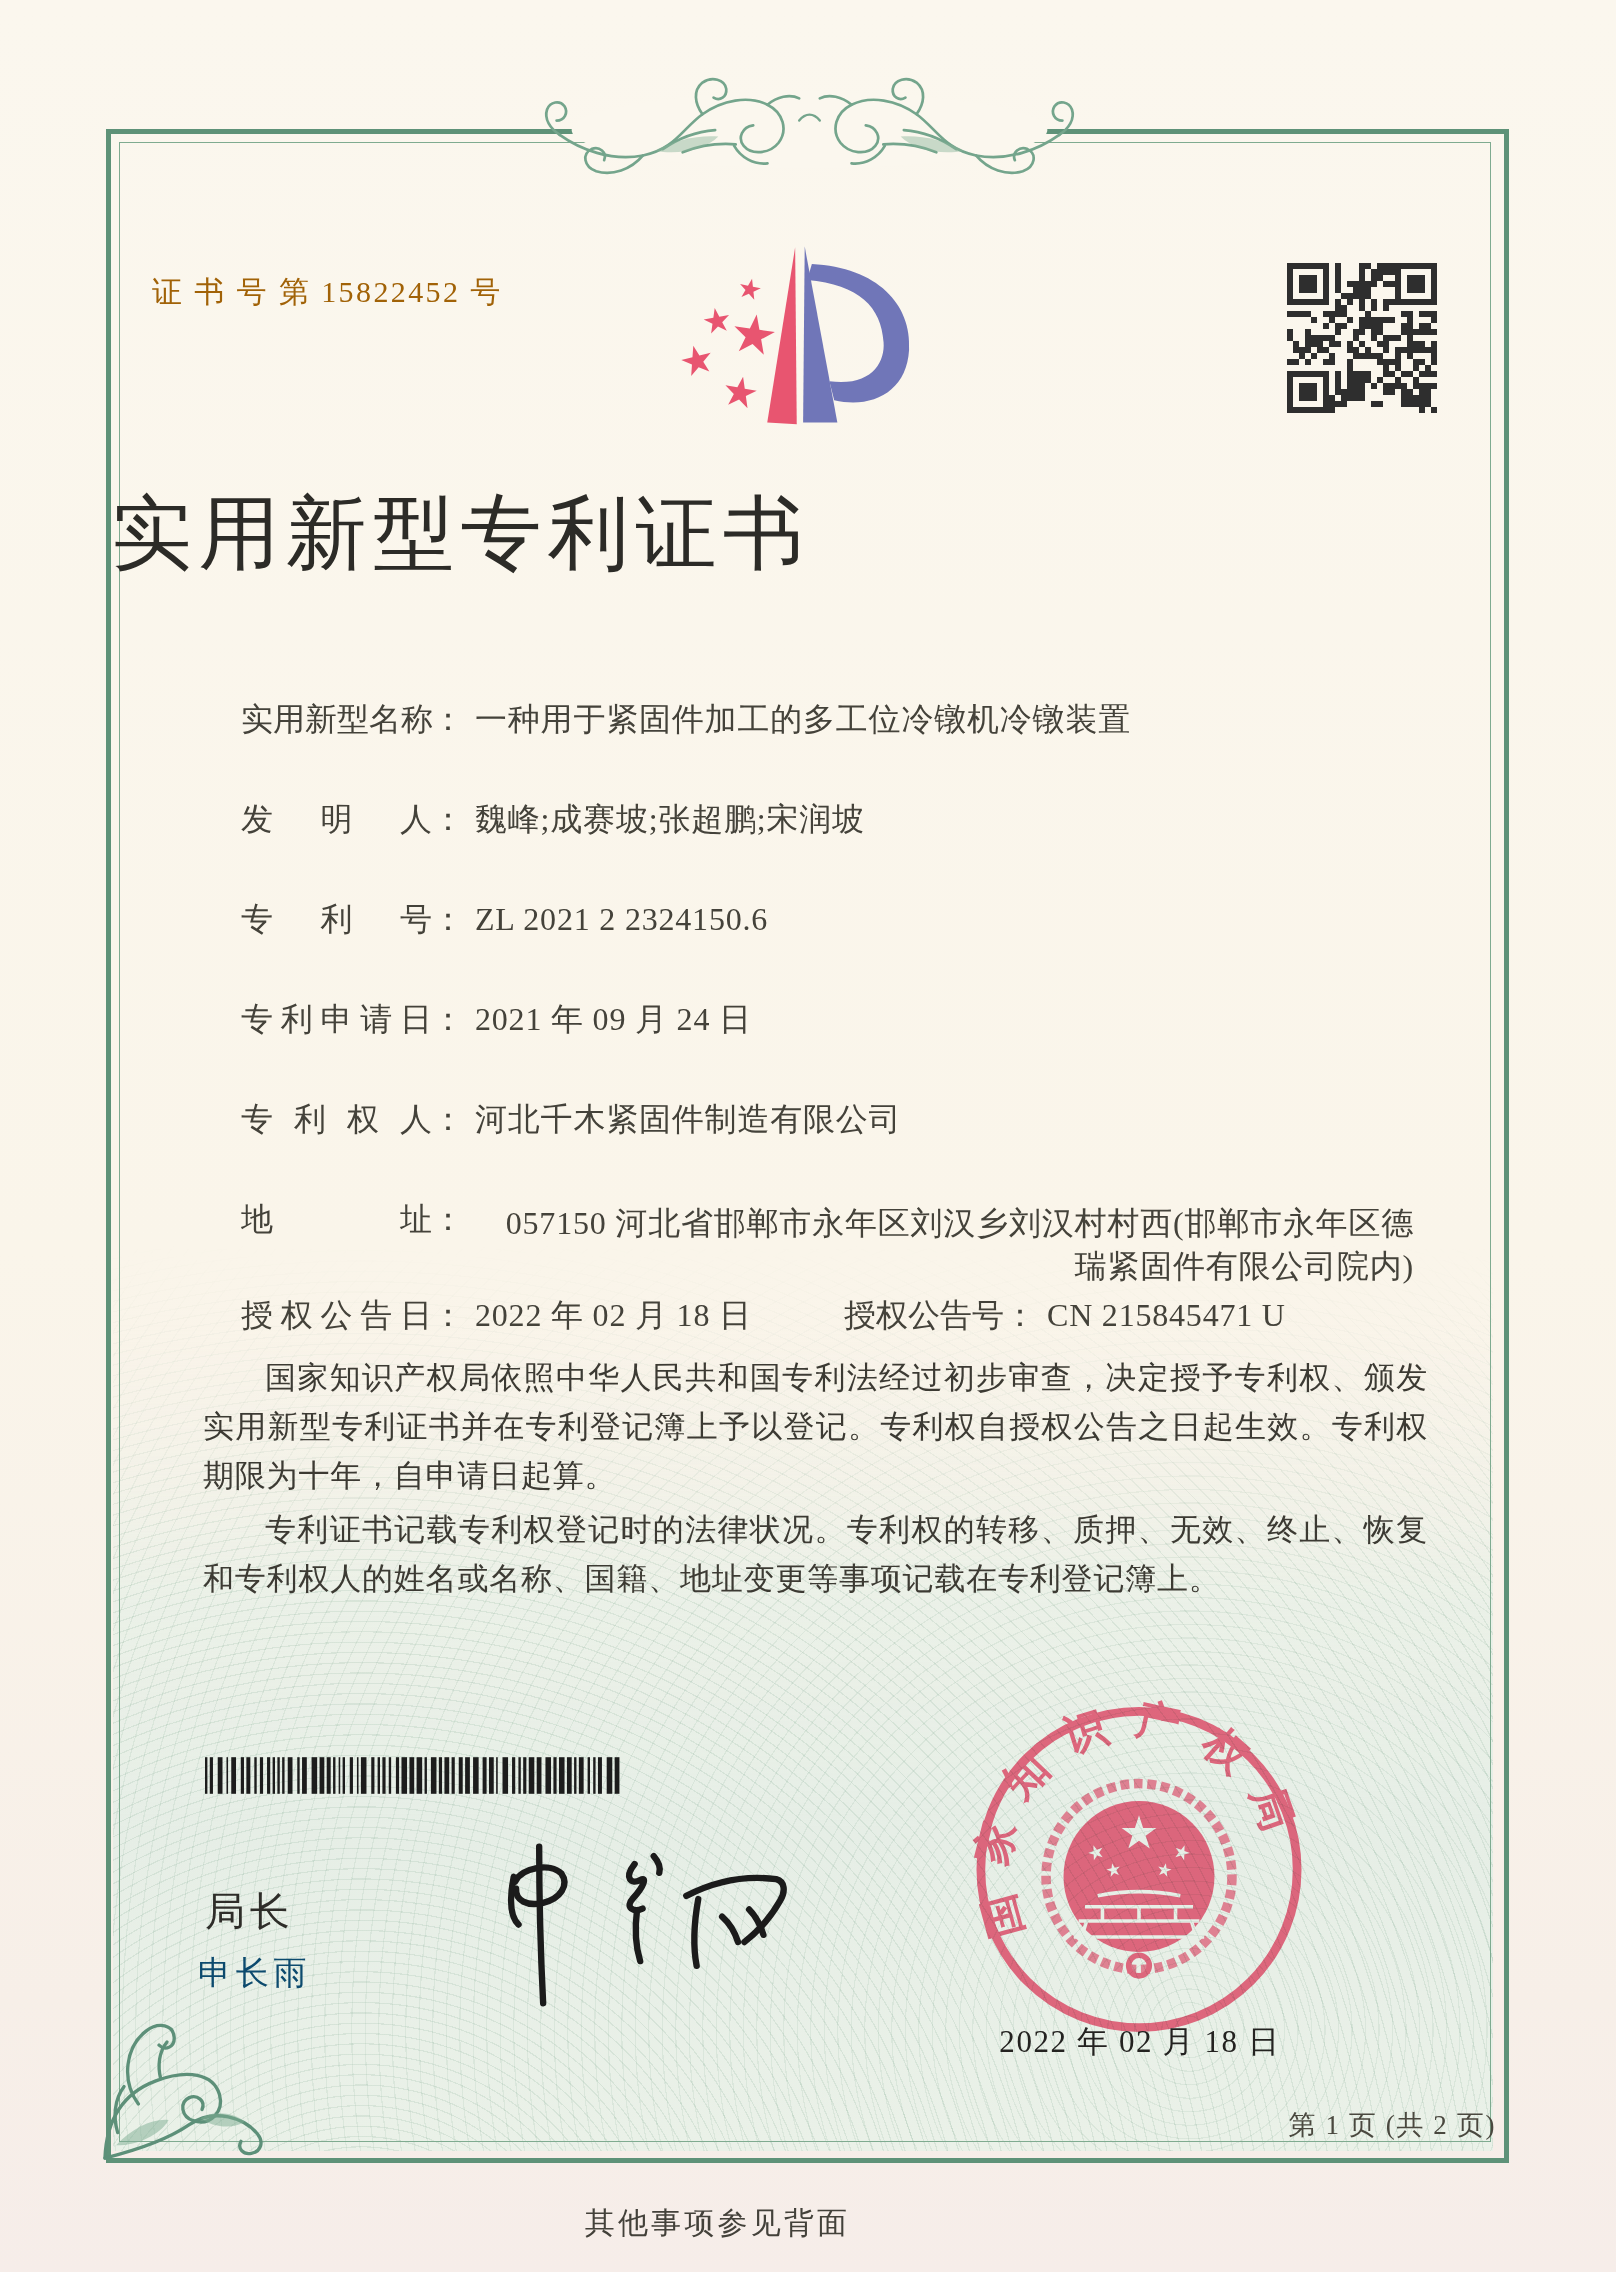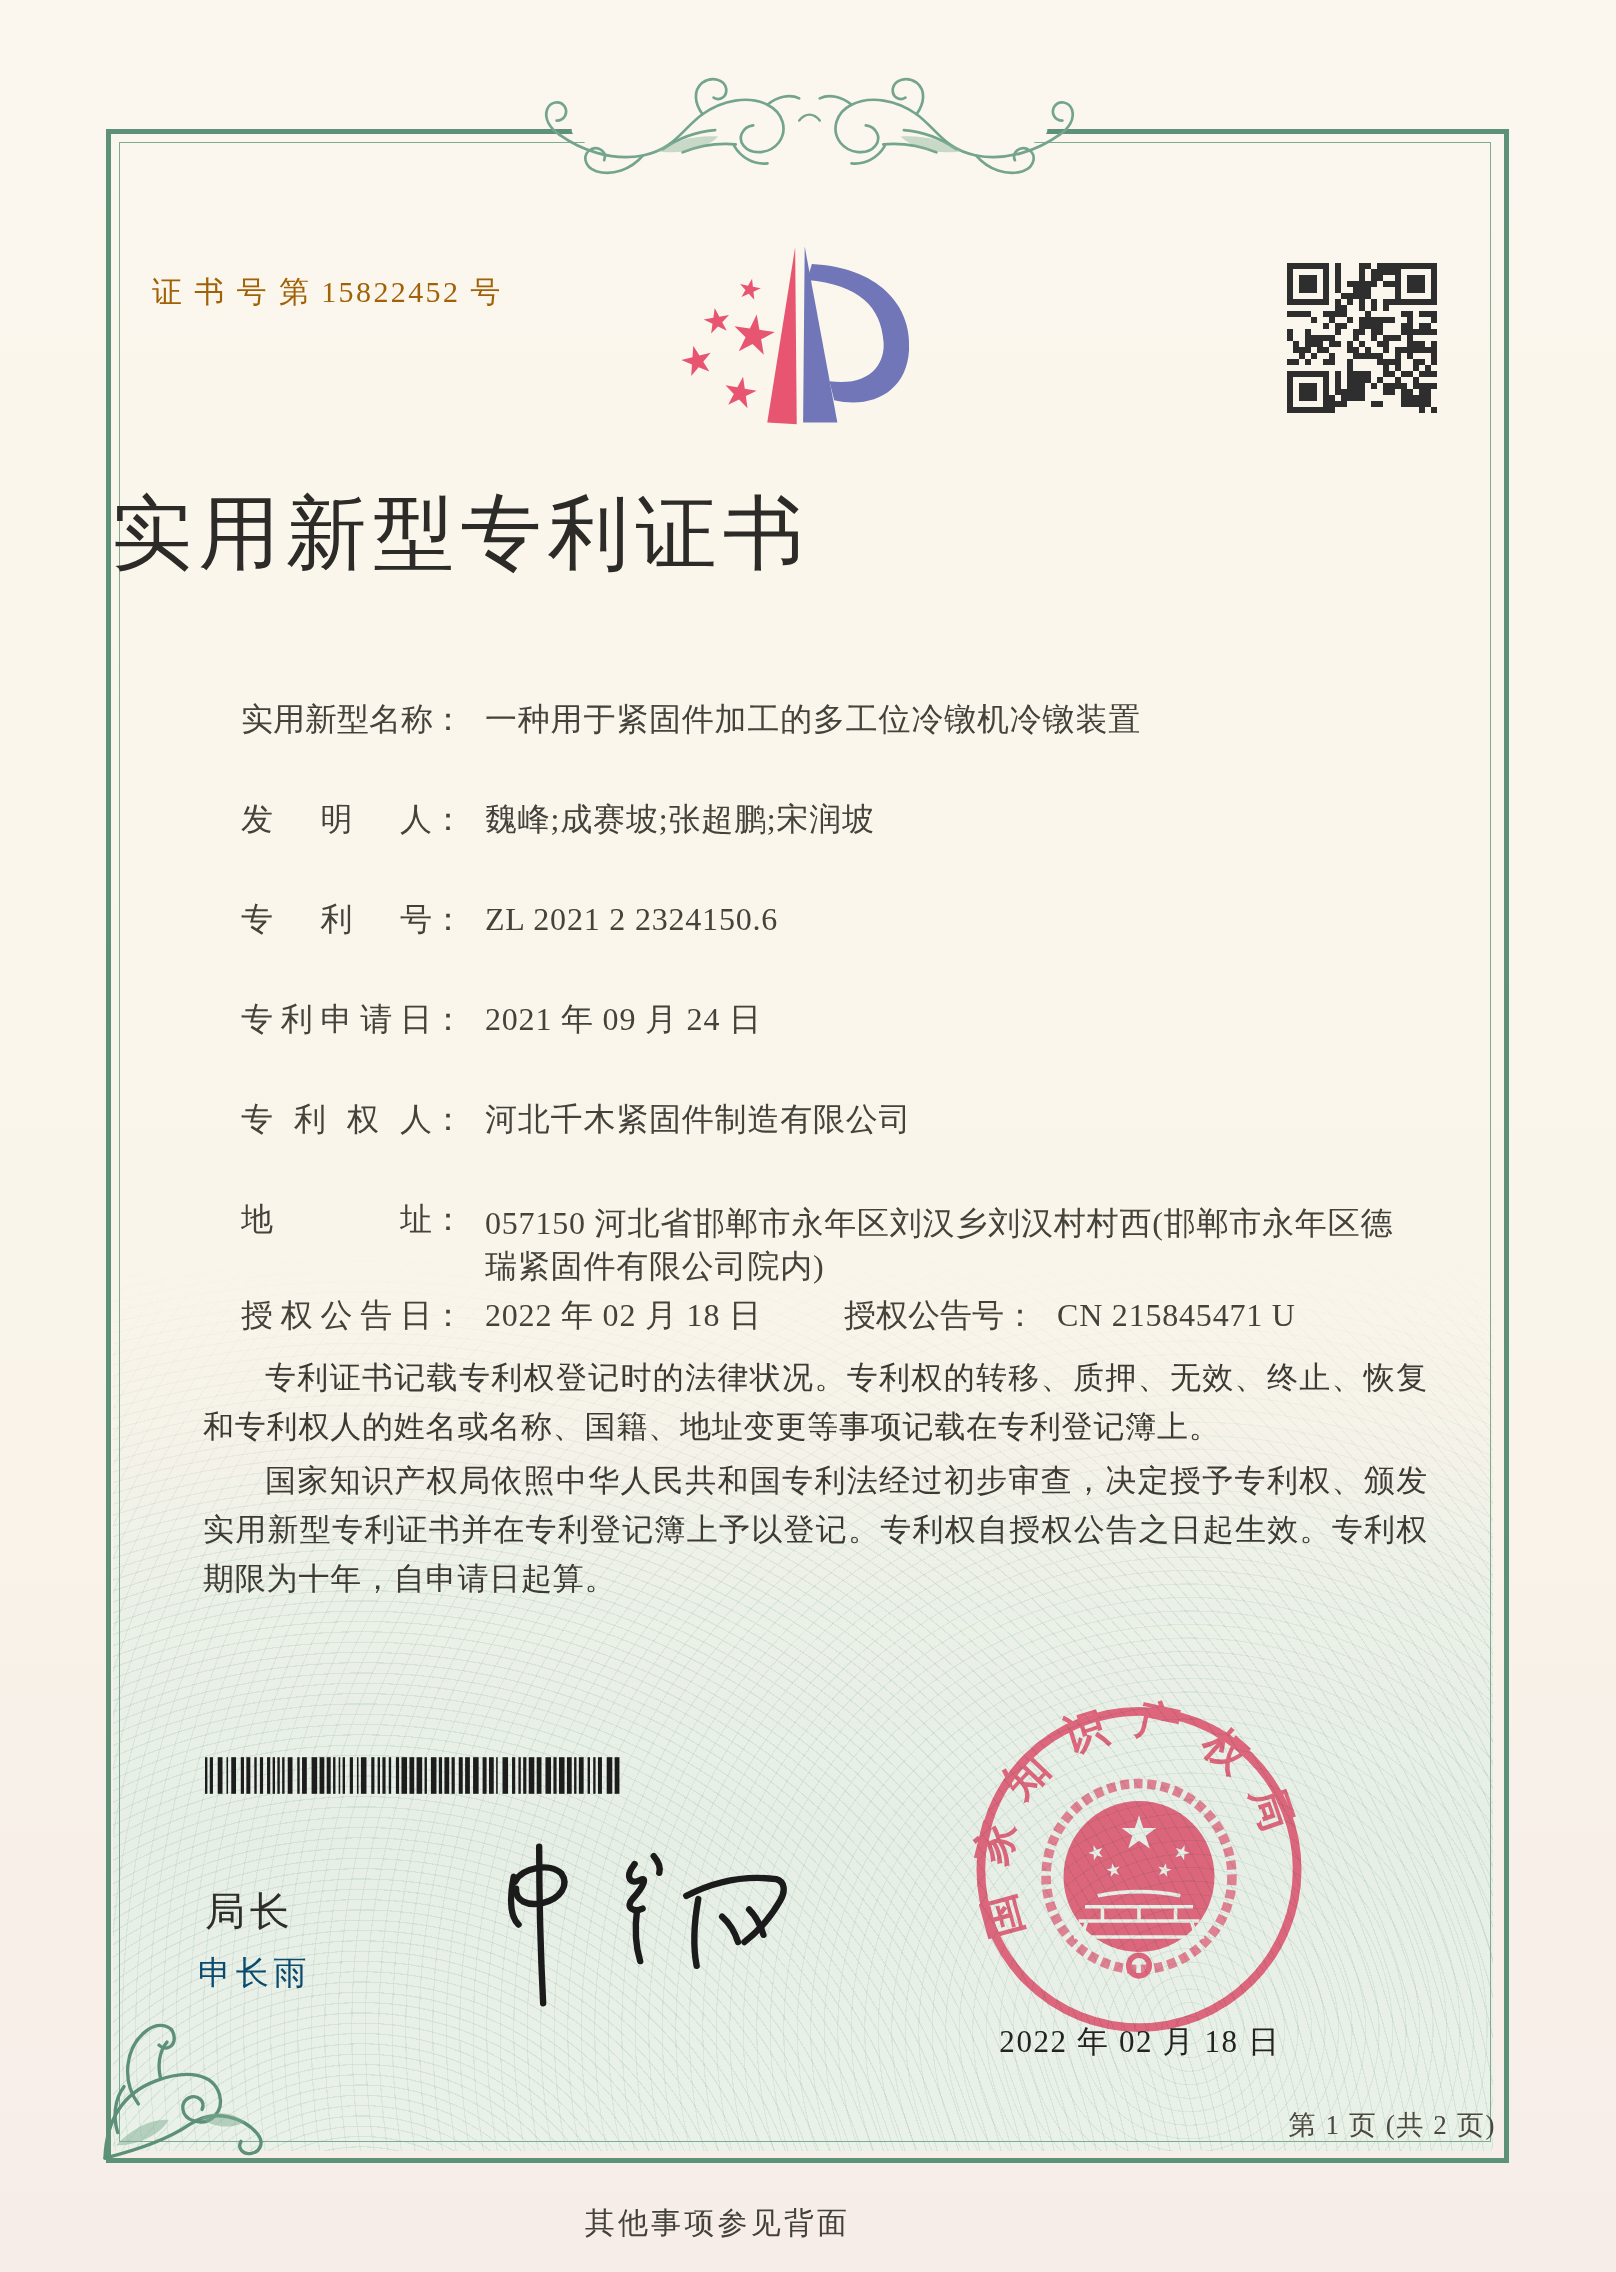--- a/index.html
+++ b/index.html
@@ -23,21 +23,21 @@
     mask-image:linear-gradient(180deg, transparent 55%, #000 72%);
   }
   
   .certno{left:152px;top:272px;font-size:30px;letter-spacing:2.4px;color:#a16207;}
   .title{left:111px;top:480px;width:1385px;font-size:81px;font-weight:400;
          letter-spacing:6.4px;color:#2c2b27;}
   .fields{left:203px;top:702px;width:1241px;color:#44423a;font-size:32px;}
   .frow{line-height:35px;margin-bottom:65px;white-space:nowrap;}
   .flabel{display:inline-block;width:191px;text-align:justify;text-align-last:justify;vertical-align:top;margin-left:38px;}
   .fcolon{display:inline-block;vertical-align:top;}
-  .fvalue{display:inline-block;margin-left:13px;vertical-align:top;letter-spacing:0.8px;}
+  .fvalue{display:inline-block;margin-left:3px;vertical-align:top;letter-spacing:0.8px;text-align:right;}
   .frow.addr{white-space:normal;margin-bottom:9.5px;}
   .frow.addr .fvalue{width:939px;line-height:43px;}
   .frow.grant{position:relative;white-space:nowrap;}
   .grant2{position:absolute;left:641px;top:0;}
   .paras{left:203px;top:1353px;width:1225px;font-size:31px;line-height:49px;color:#3c3a33;
          text-align:justify;letter-spacing:0.8px;}
   .paras p{margin:0 0 4.8px 0;text-indent:2em;}
   .director-role{left:205px;top:1884px;font-size:40px;letter-spacing:4.8px;color:#2e2d29;}
   .director-name{left:198px;top:1951px;font-size:33px;letter-spacing:4.8px;color:#0c4a6e;}
   .seal-date{left:959px;top:2021px;width:362px;text-align:center;font-size:31px;letter-spacing:1.6px;color:#232220;}
@@ -484,22 +484,22 @@
       <span class="fvalue">2022 年 02 月 18 日</span>
     </span>
     <span class="grant2">
       <span>授权公告号</span><span>：</span>
       <span class="fvalue">CN 215845471 U</span>
     </span>
   </div>
 </div>
 
 <div class="abs paras">
+  <p>国家知识产权局依照中华人民共和国专利法经过初步审查，决定授予专利权、颁发实用新型专利证书并在专利登记簿上予以登记。专利权自授权公告之日起生效。专利权期限为十年，自申请日起算。</p>
   <p>专利证书记载专利权登记时的法律状况。专利权的转移、质押、无效、终止、恢复和专利权人的姓名或名称、国籍、地址变更等事项记载在专利登记簿上。</p>
-  <p>国家知识产权局依照中华人民共和国专利法经过初步审查，决定授予专利权、颁发实用新型专利证书并在专利登记簿上予以登记。专利权自授权公告之日起生效。专利权期限为十年，自申请日起算。</p>
 </div>
 
 <svg id="barcode" class="abs" style="left:205px;top:1757px;" width="420" height="37" viewBox="0 0 528 46">
     <rect x="0" y="0" width="3" height="46" fill="#1c1c1c"></rect>
     <rect x="6" y="0" width="4" height="46" fill="#1c1c1c"></rect>
     <rect x="16" y="0" width="6" height="46" fill="#1c1c1c"></rect>
     <rect x="27" y="0" width="2" height="46" fill="#1c1c1c"></rect>
     <rect x="33" y="0" width="6" height="46" fill="#1c1c1c"></rect>
     <rect x="45" y="0" width="4" height="46" fill="#1c1c1c"></rect>
     <rect x="52" y="0" width="5" height="46" fill="#1c1c1c"></rect>

